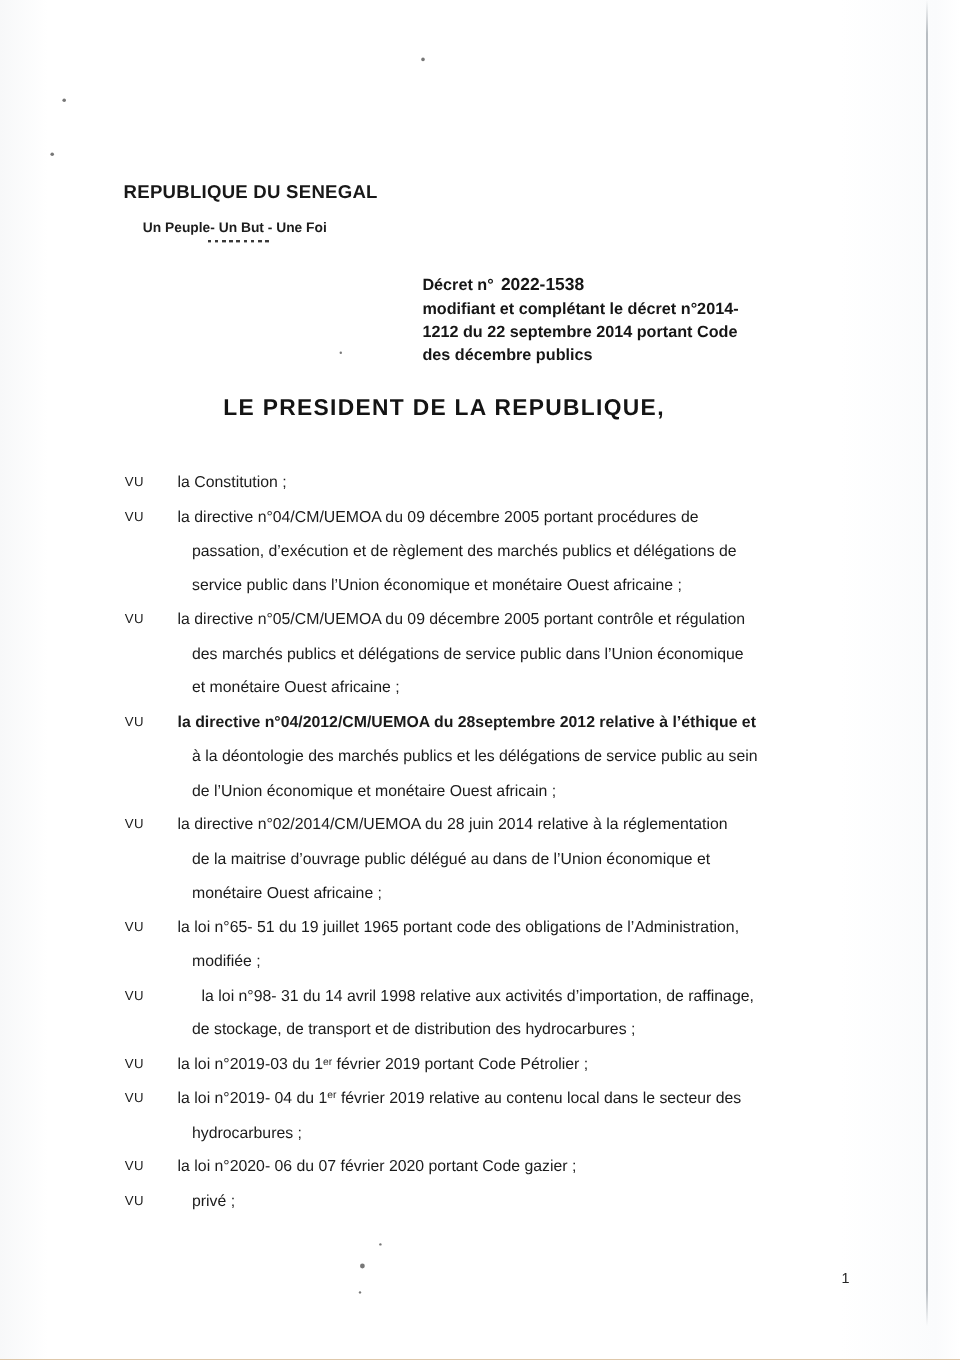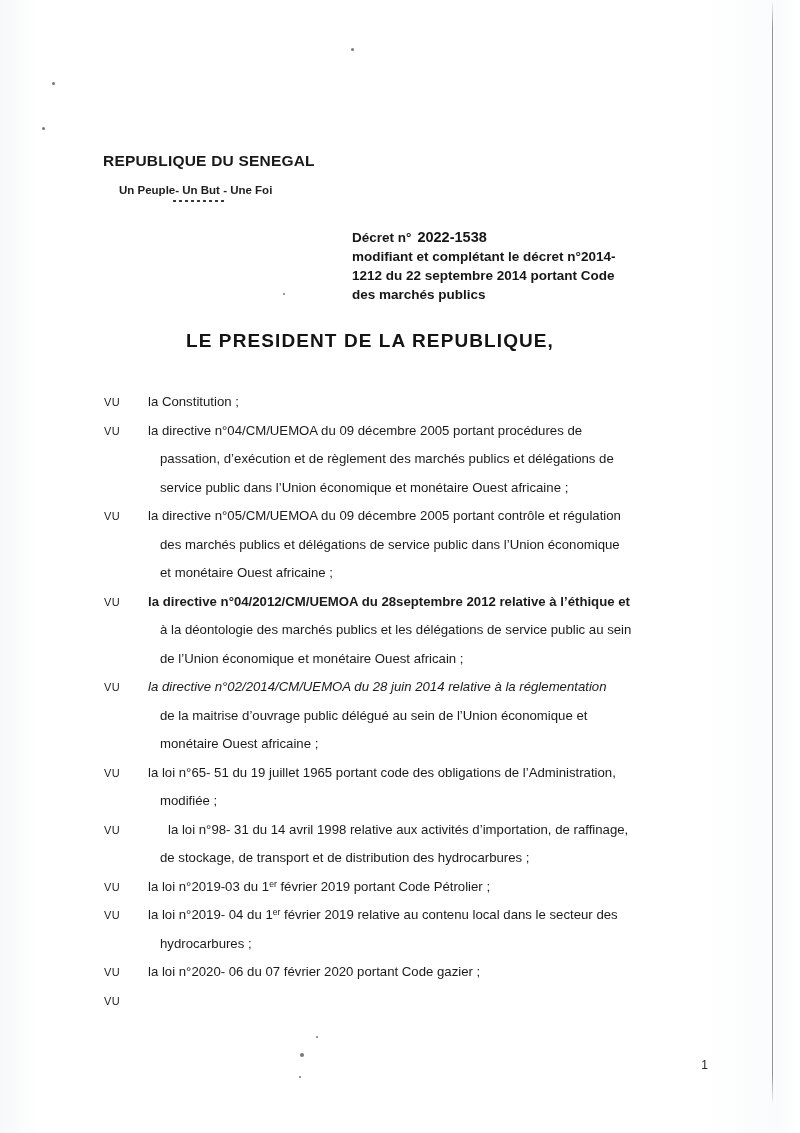--- a/index.html
+++ b/index.html
@@ -166,21 +166,21 @@
   <div class="header">
     <div class="republic">REPUBLIQUE DU SENEGAL</div>
     <div class="motto">Un Peuple- Un But - Une Foi</div>
     <div class="motto-rule"></div>
   </div>
 
   <div class="decree-block">
     <div><span>Décret n°</span><span class="num">2022-1538</span></div>
     <div>modifiant et complétant le décret n°2014-</div>
     <div>1212 du 22 septembre 2014 portant Code</div>
-    <div>des marchés publics</div>
+    <div>des décembre publics</div>
   </div>
 
   <div class="president">LE  PRESIDENT DE  LA  REPUBLIQUE,</div>
 
   <div class="clauses" id="clauses">
       <div class="clause">
         <span class="vu">VU</span>
         <span class="body">
           <span style="display: block;">la Constitution ;</span>
         </span>
@@ -205,22 +205,22 @@
         <span class="vu">VU</span>
         <span class="body">
           <span style="display: block; font-weight: bold;">la directive n°04/2012/CM/UEMOA du 28septembre 2012 relative à l’éthique et</span>
           <span class="cont">à la déontologie des marchés publics et les délégations de service public au sein</span>
           <span class="cont">de l’Union économique et monétaire Ouest africain ;</span>
         </span>
       </div>
       <div class="clause">
         <span class="vu">VU</span>
         <span class="body">
-          <span style="display: block; font-style: italic;">la directive n°02/2014/CM/UEMOA du 28 juin 2014 relative à la réglementation</span>
-          <span class="cont">de la maitrise d’ouvrage public délégué au sein de l’Union économique et</span>
+          <span style="display: block;">la directive n°02/2014/CM/UEMOA du 28 juin 2014 relative à la réglementation</span>
+          <span class="cont">de la maitrise d’ouvrage public délégué au dans de l’Union économique et</span>
           <span class="cont">monétaire Ouest africaine ;</span>
         </span>
       </div>
       <div class="clause">
         <span class="vu">VU</span>
         <span class="body">
           <span style="display: block;">la loi n°65- 51 du 19 juillet 1965 portant code des obligations de l’Administration,</span>
           <span class="cont">modifiée ;</span>
         </span>
       </div>
@@ -246,19 +246,20 @@
       </div>
       <div class="clause">
         <span class="vu">VU</span>
         <span class="body">
           <span style="display: block;">la loi n°2020- 06 du 07 février 2020 portant Code gazier ;</span>
         </span>
       </div>
       <div class="clause">
         <span class="vu">VU</span>
         <span class="body">
+          <span class="cont">privé ;</span>
         </span>
       </div>
     </div>
 
   <div class="page-number">1</div>
 
 </div>
 
 </body></html>

